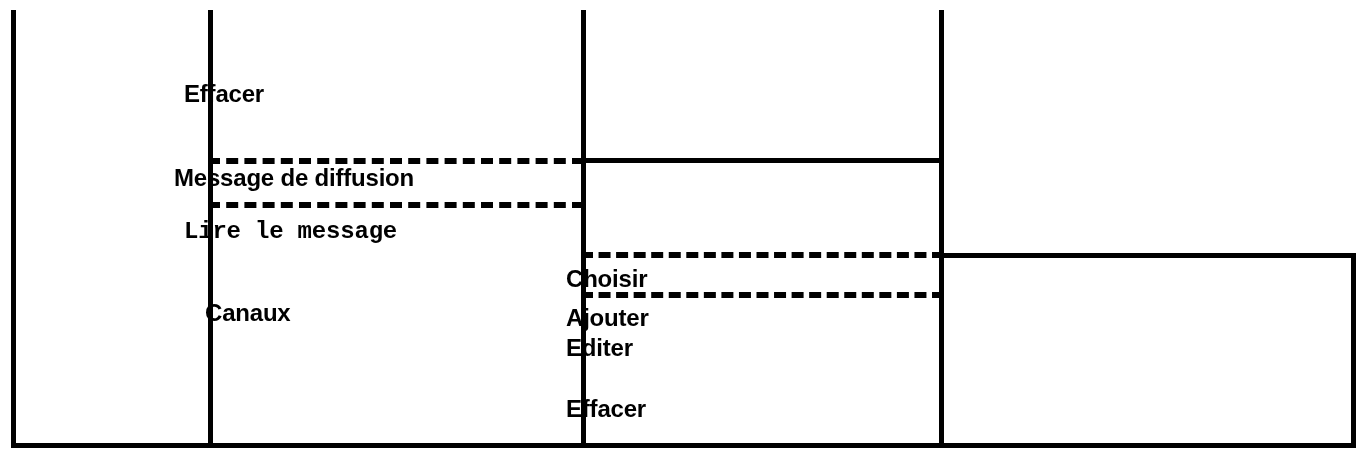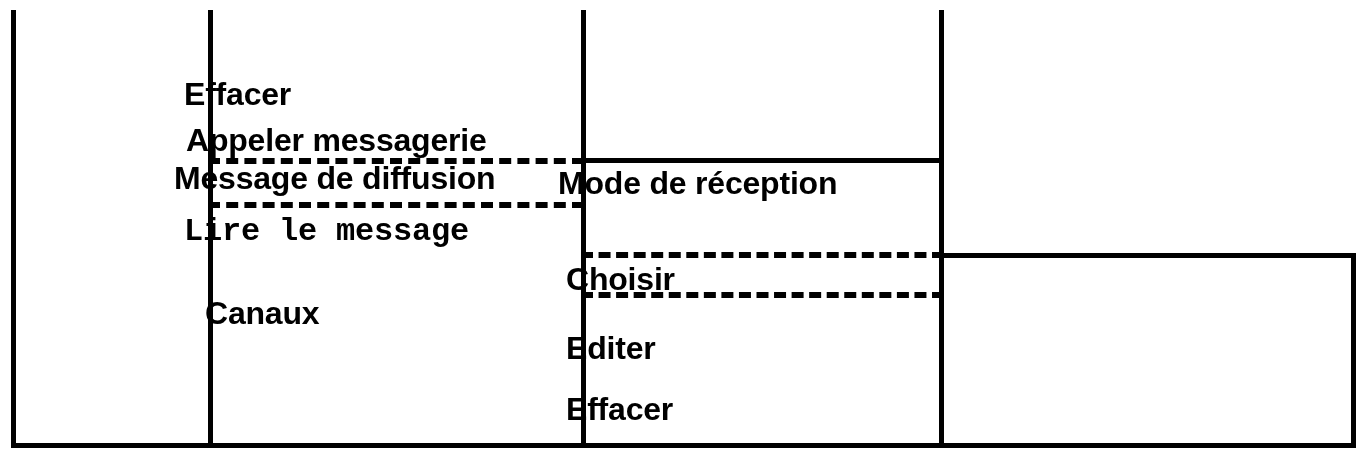--- a/index.html
+++ b/index.html
@@ -34,21 +34,21 @@
     border-top: 6px dashed #000000;
     border-bottom: 6px dashed #000000;
     box-sizing: border-box;
     pointer-events: none;
   }
   
   .menu-label {
     position: absolute;
     font-family: "Liberation Sans", sans-serif;
     font-weight: bold;
-    font-size: 32px;
+    font-size: 24px;
     line-height: 30px;
     color: #000000;
     white-space: nowrap;
     letter-spacing: -0.2px;
   }
 </style>
 </head>
 <body>
 
 <div id="canvas">
@@ -68,30 +68,29 @@
   <div class="hline" style="left:939px; top:253px; width:417px;"></div>
   <div class="vline" style="left:1351px; top:253px; height:195px;"></div>
   <div class="hline" style="left:939px; top:443px; width:417px;"></div>
 
   <div class="dashbox" style="left:208px; top:158px; width:376px; height:50px;"></div>
 
   <div class="dashbox" style="left:581px; top:252px; width:363px; height:46px;"></div>
 
   <div class="menu-label" style="left:184px; top:79px;">Effacer</div>
 
-  <div class="menu-label" style="left:186px; top:125px;">Appeler messagerie</div>
 
   <div class="menu-label" style="left:174px; top:163px;">Message de diffusion</div>
 
   <div class="menu-label" style="left:184px; top:217px;font-family:Liberation Mono, monospace;">Lire le message</div>
 
   <div class="menu-label" style="left:205px; top:258px;margin-top:40px;">Canaux</div>
 
-  <div class="menu-label" style="left:558px; top:168px;">Mode de réception</div>
 
   <div class="menu-label" style="left:566px; top:264px;">Choisir</div>
 
+  <div class="menu-label" style="left:566px; top:303px;">Ajouter</div>
 
   <div class="menu-label" style="left:566px; top:333px;">Editer</div>
 
   <div class="menu-label" style="left:566px; top:394px;">Effacer</div>
 
 </div>
 
 </body></html>

